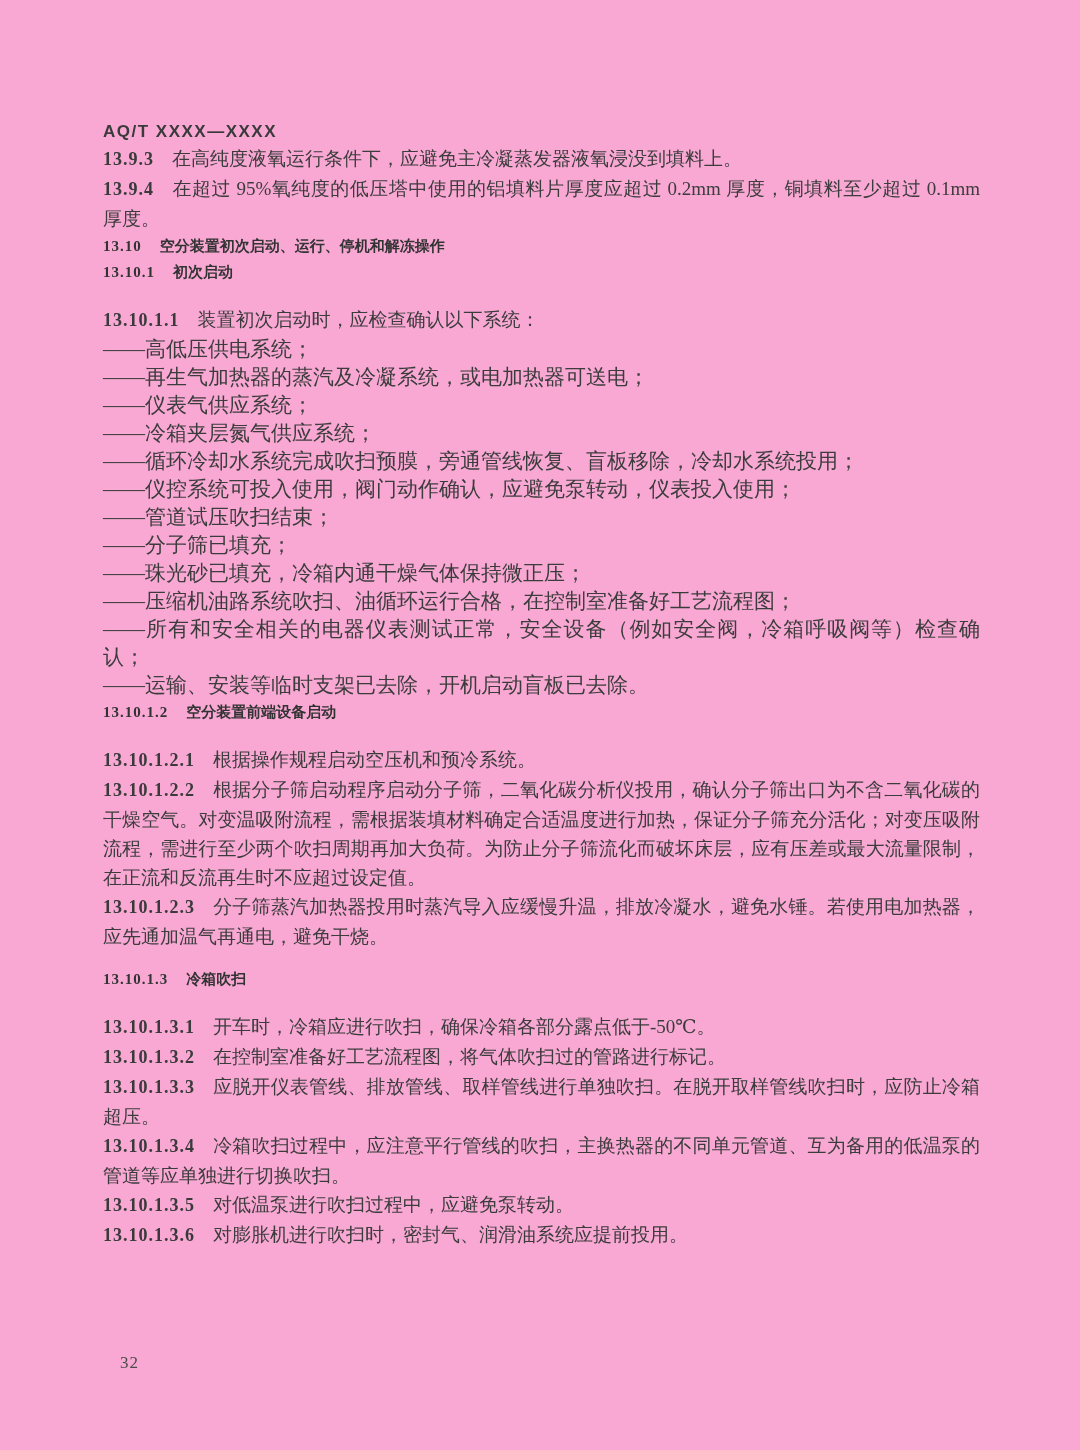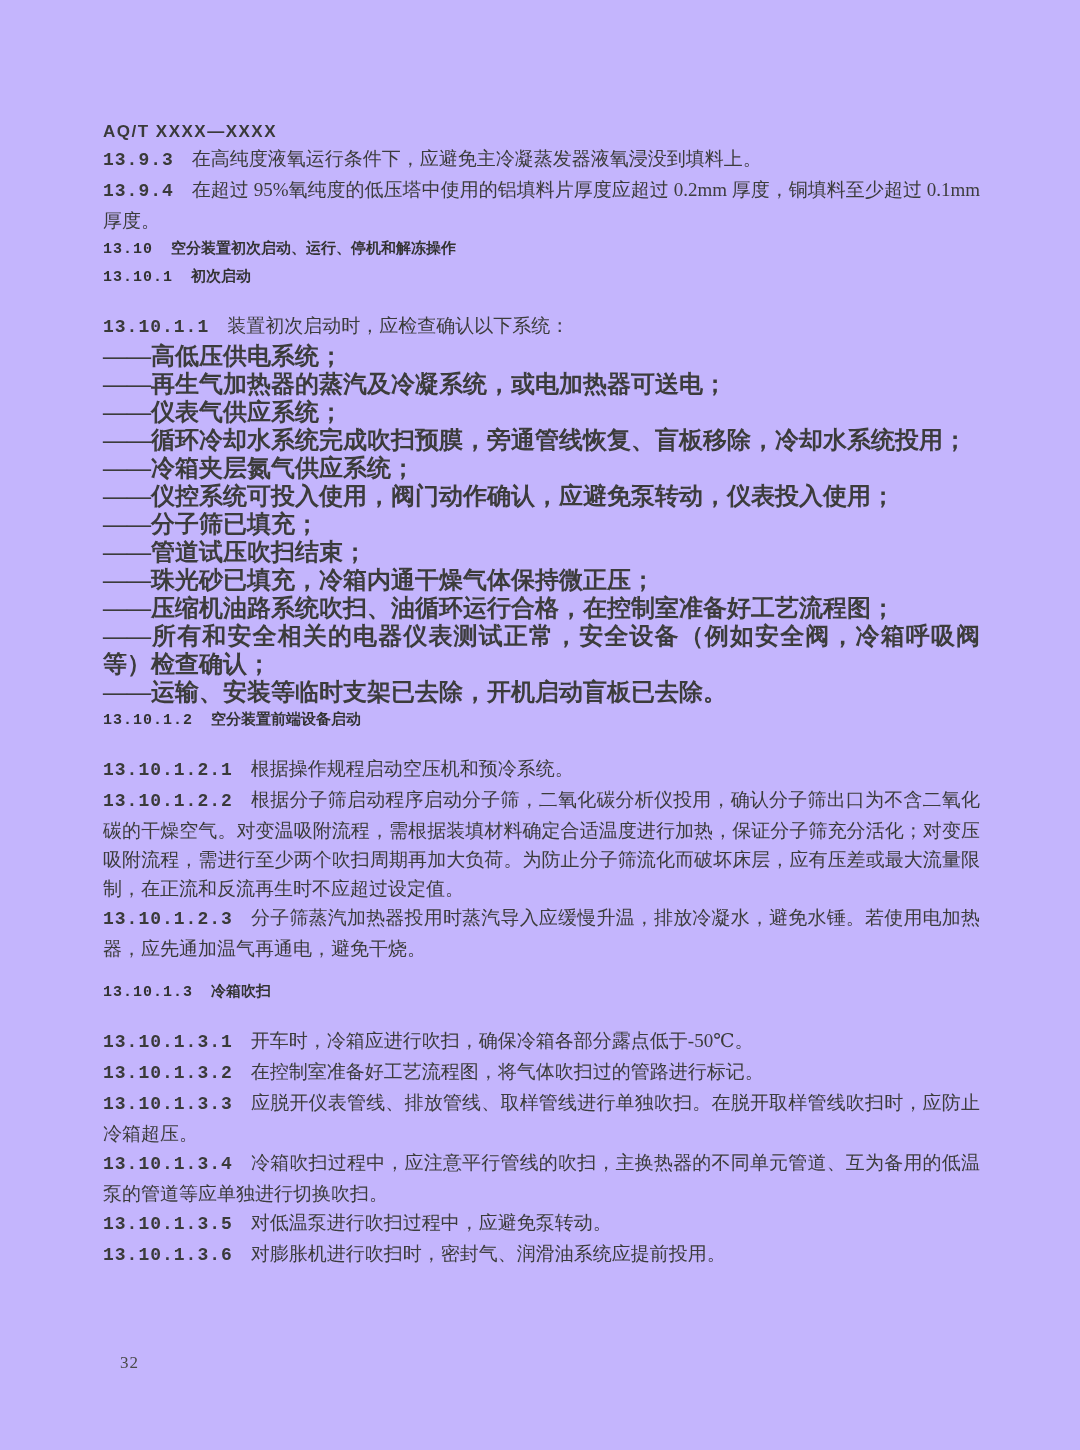--- a/index.html
+++ b/index.html
@@ -4,21 +4,21 @@
 <style>
   html, body {
     margin: 0;
     padding: 0;
     background: #ffffff;
   }
   .page {
     position: relative;
     width: 1080px;
     height: 1450px;
-    background: #c4b5fd;
+    background: #f9a8d4;
     overflow: hidden;
     color: #3c3c3c;
     font-family: "Liberation Serif", "DejaVu Serif", serif;
   }
   .content {
     padding: 120px 100px 0 103px;
   }
   .doc-header {
     font-family: "Liberation Sans", "DejaVu Sans", sans-serif;
     font-size: 17px;
@@ -26,21 +26,21 @@
     letter-spacing: 1.5px;
     font-weight: 600;
     color: #3a3a3a;
   }
   p.blk {
     margin: 0;
     padding: 0;
     text-align: justify;
   }
   .num {
-    font-family: Liberation Mono, monospace;
+    font-family: Liberation Serif, serif;
     letter-spacing: 1px;
     margin-right: 18px;
     white-space: nowrap;
   }
   .clause {
     font-size: 19px;
     line-height: 29px;
     margin-top: 7px;
   }
   .clause .num {
@@ -53,25 +53,24 @@
     font-weight: 700;
     font-size: 15px;
     line-height: 26px;
     color: #333333;
   }
   .heading2 { margin-top: 22px; }
   .heading3 { margin-top: 16px; }
   .heading2 + .clause, .heading3 + .clause { margin-top: 20px; }
   .clause + .heading3 { margin-top: 15px; }
   .dash {
-    font-size: 24px;
+    font-size: 21px;
     line-height: 28px;
     padding-left: 37px;
     margin-top: 0;
-    font-weight: bold;
   }
   .first-clause { margin-top: 24px; }
   .list-start { margin-top: 5px; }
   .tail { margin-top: 4px; }
   .page-number {
     position: absolute;
     left: 120px;
     top: 1353px;
     font-size: 17px;
     letter-spacing: 1px;
@@ -87,25 +86,25 @@
     <div class="doc-header">AQ/T XXXX—XXXX</div>
     <div>
         <p class="blk clause first-clause"><span class="num">13.9.3</span><span class="txt">在高纯度液氧运行条件下，应避免主冷凝蒸发器液氧浸没到填料上。</span></p>
         <p class="blk clause"><span class="num">13.9.4</span><span class="txt">在超过 95%氧纯度的低压塔中使用的铝填料片厚度应超过 0.2mm 厚度，铜填料至少超过 0.1mm 厚度。</span></p>
         <p class="blk heading2"><span class="num">13.10</span><span class="txt">空分装置初次启动、运行、停机和解冻操作</span></p>
         <p class="blk heading3"><span class="num">13.10.1</span><span class="txt">初次启动</span></p>
         <p class="blk clause"><span class="num">13.10.1.1</span><span class="txt">装置初次启动时，应检查确认以下系统：</span></p>
         <p class="blk dash list-start"><span class="txt">——高低压供电系统；</span></p>
         <p class="blk dash"><span class="txt">——再生气加热器的蒸汽及冷凝系统，或电加热器可送电；</span></p>
         <p class="blk dash"><span class="txt">——仪表气供应系统；</span></p>
+        <p class="blk dash"><span class="txt">——冷箱夹层氮气供应系统；</span></p>
         <p class="blk dash"><span class="txt">——循环冷却水系统完成吹扫预膜，旁通管线恢复、盲板移除，冷却水系统投用；</span></p>
-        <p class="blk dash"><span class="txt">——冷箱夹层氮气供应系统；</span></p>
         <p class="blk dash"><span class="txt">——仪控系统可投入使用，阀门动作确认，应避免泵转动，仪表投入使用；</span></p>
+        <p class="blk dash"><span class="txt">——管道试压吹扫结束；</span></p>
         <p class="blk dash"><span class="txt">——分子筛已填充；</span></p>
-        <p class="blk dash"><span class="txt">——管道试压吹扫结束；</span></p>
         <p class="blk dash"><span class="txt">——珠光砂已填充，冷箱内通干燥气体保持微正压；</span></p>
         <p class="blk dash"><span class="txt">——压缩机油路系统吹扫、油循环运行合格，在控制室准备好工艺流程图；</span></p>
         <p class="blk dash"><span class="txt">——所有和安全相关的电器仪表测试正常，安全设备（例如安全阀，冷箱呼吸阀等）检查确认；</span></p>
         <p class="blk dash"><span class="txt">——运输、安装等临时支架已去除，开机启动盲板已去除。</span></p>
         <p class="blk heading3"><span class="num">13.10.1.2</span><span class="txt">空分装置前端设备启动</span></p>
         <p class="blk clause"><span class="num">13.10.1.2.1</span><span class="txt">根据操作规程启动空压机和预冷系统。</span></p>
         <p class="blk clause"><span class="num">13.10.1.2.2</span><span class="txt">根据分子筛启动程序启动分子筛，二氧化碳分析仪投用，确认分子筛出口为不含二氧化碳的干燥空气。对变温吸附流程，需根据装填材料确定合适温度进行加热，保证分子筛充分活化；对变压吸附流程，需进行至少两个吹扫周期再加大负荷。为防止分子筛流化而破坏床层，应有压差或最大流量限制，在正流和反流再生时不应超过设定值。</span></p>
         <p class="blk clause"><span class="num">13.10.1.2.3</span><span class="txt">分子筛蒸汽加热器投用时蒸汽导入应缓慢升温，排放冷凝水，避免水锤。若使用电加热器，应先通加温气再通电，避免干烧。</span></p>
         <p class="blk heading3"><span class="num">13.10.1.3</span><span class="txt">冷箱吹扫</span></p>
         <p class="blk clause"><span class="num">13.10.1.3.1</span><span class="txt">开车时，冷箱应进行吹扫，确保冷箱各部分露点低于-50℃。</span></p>

